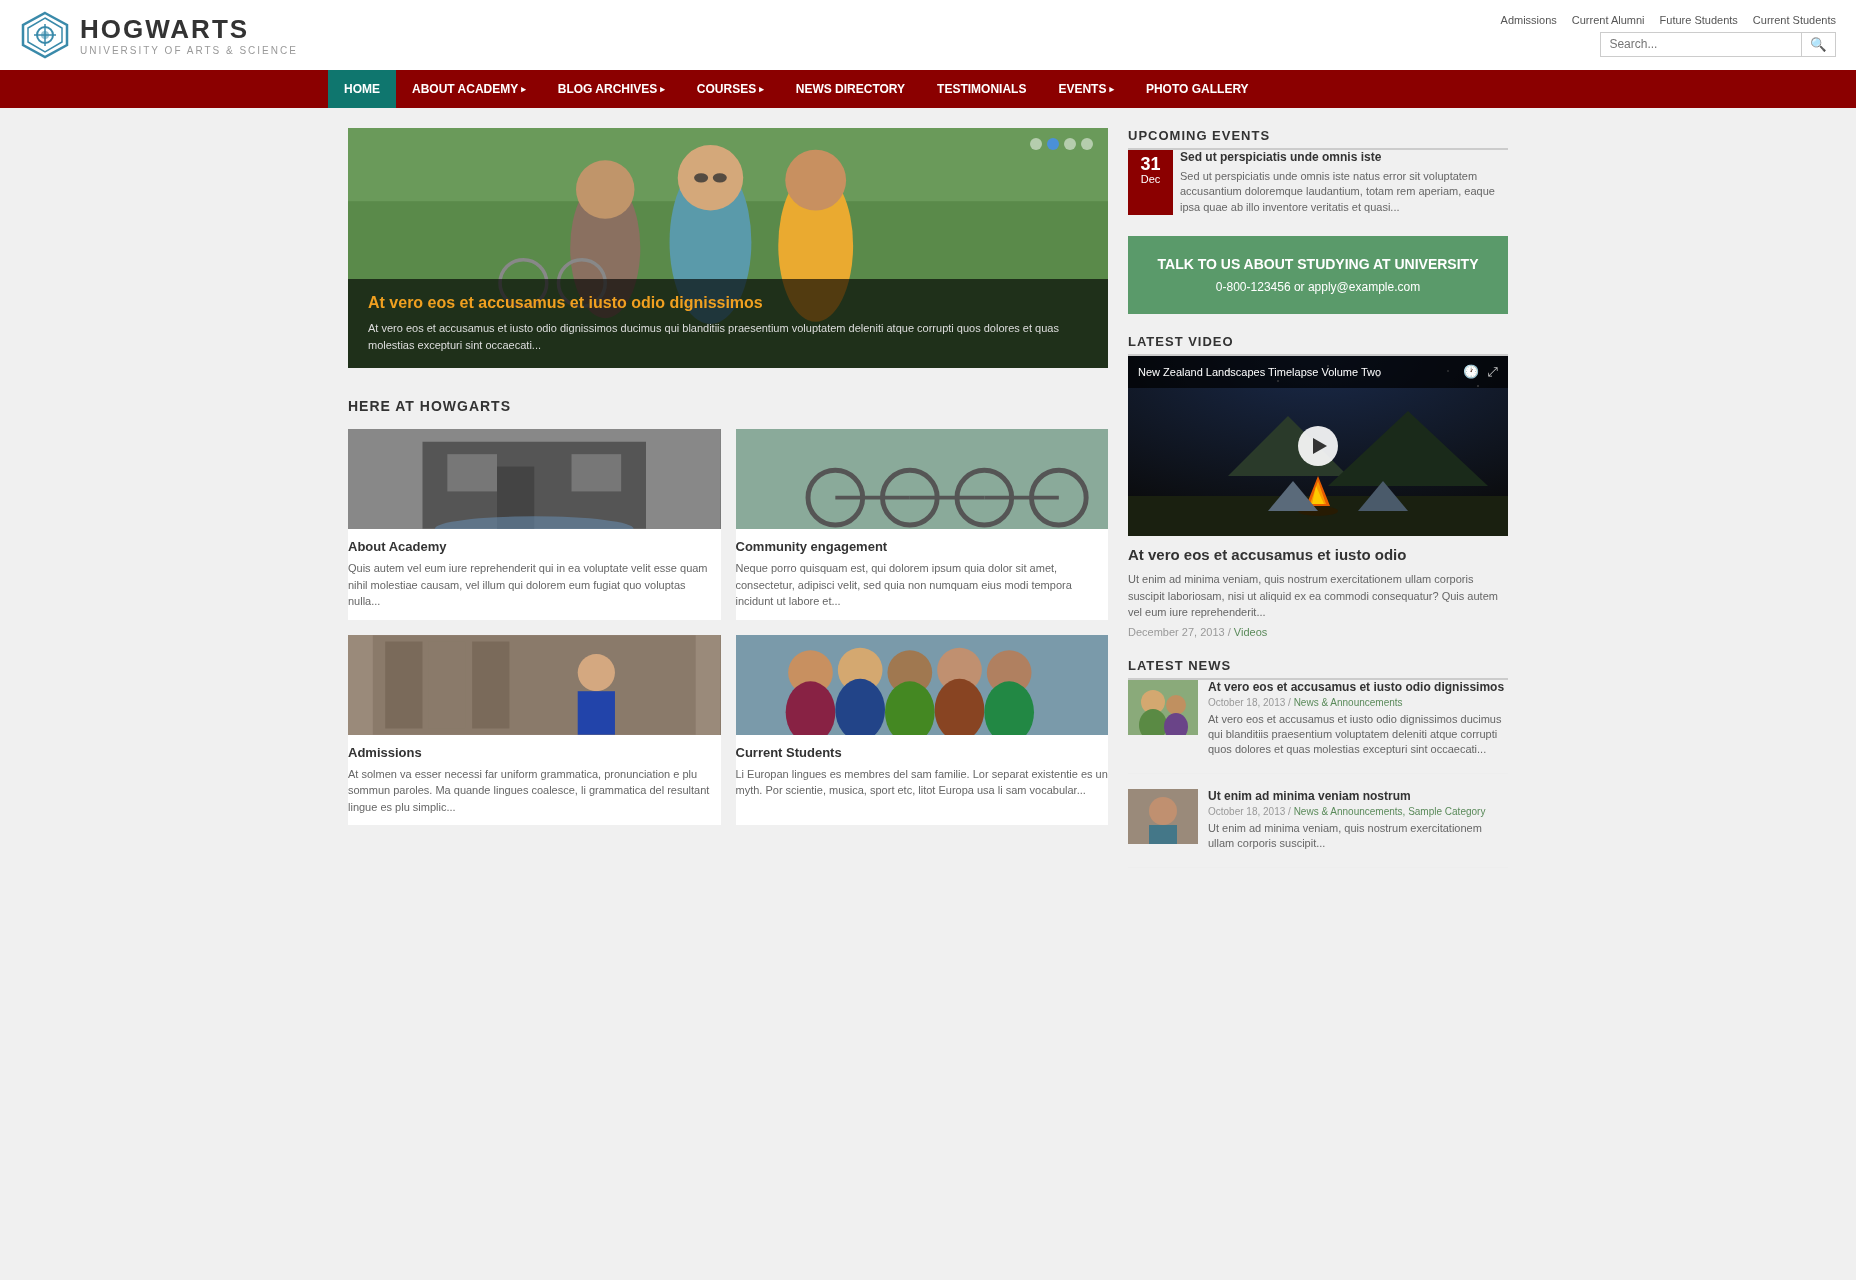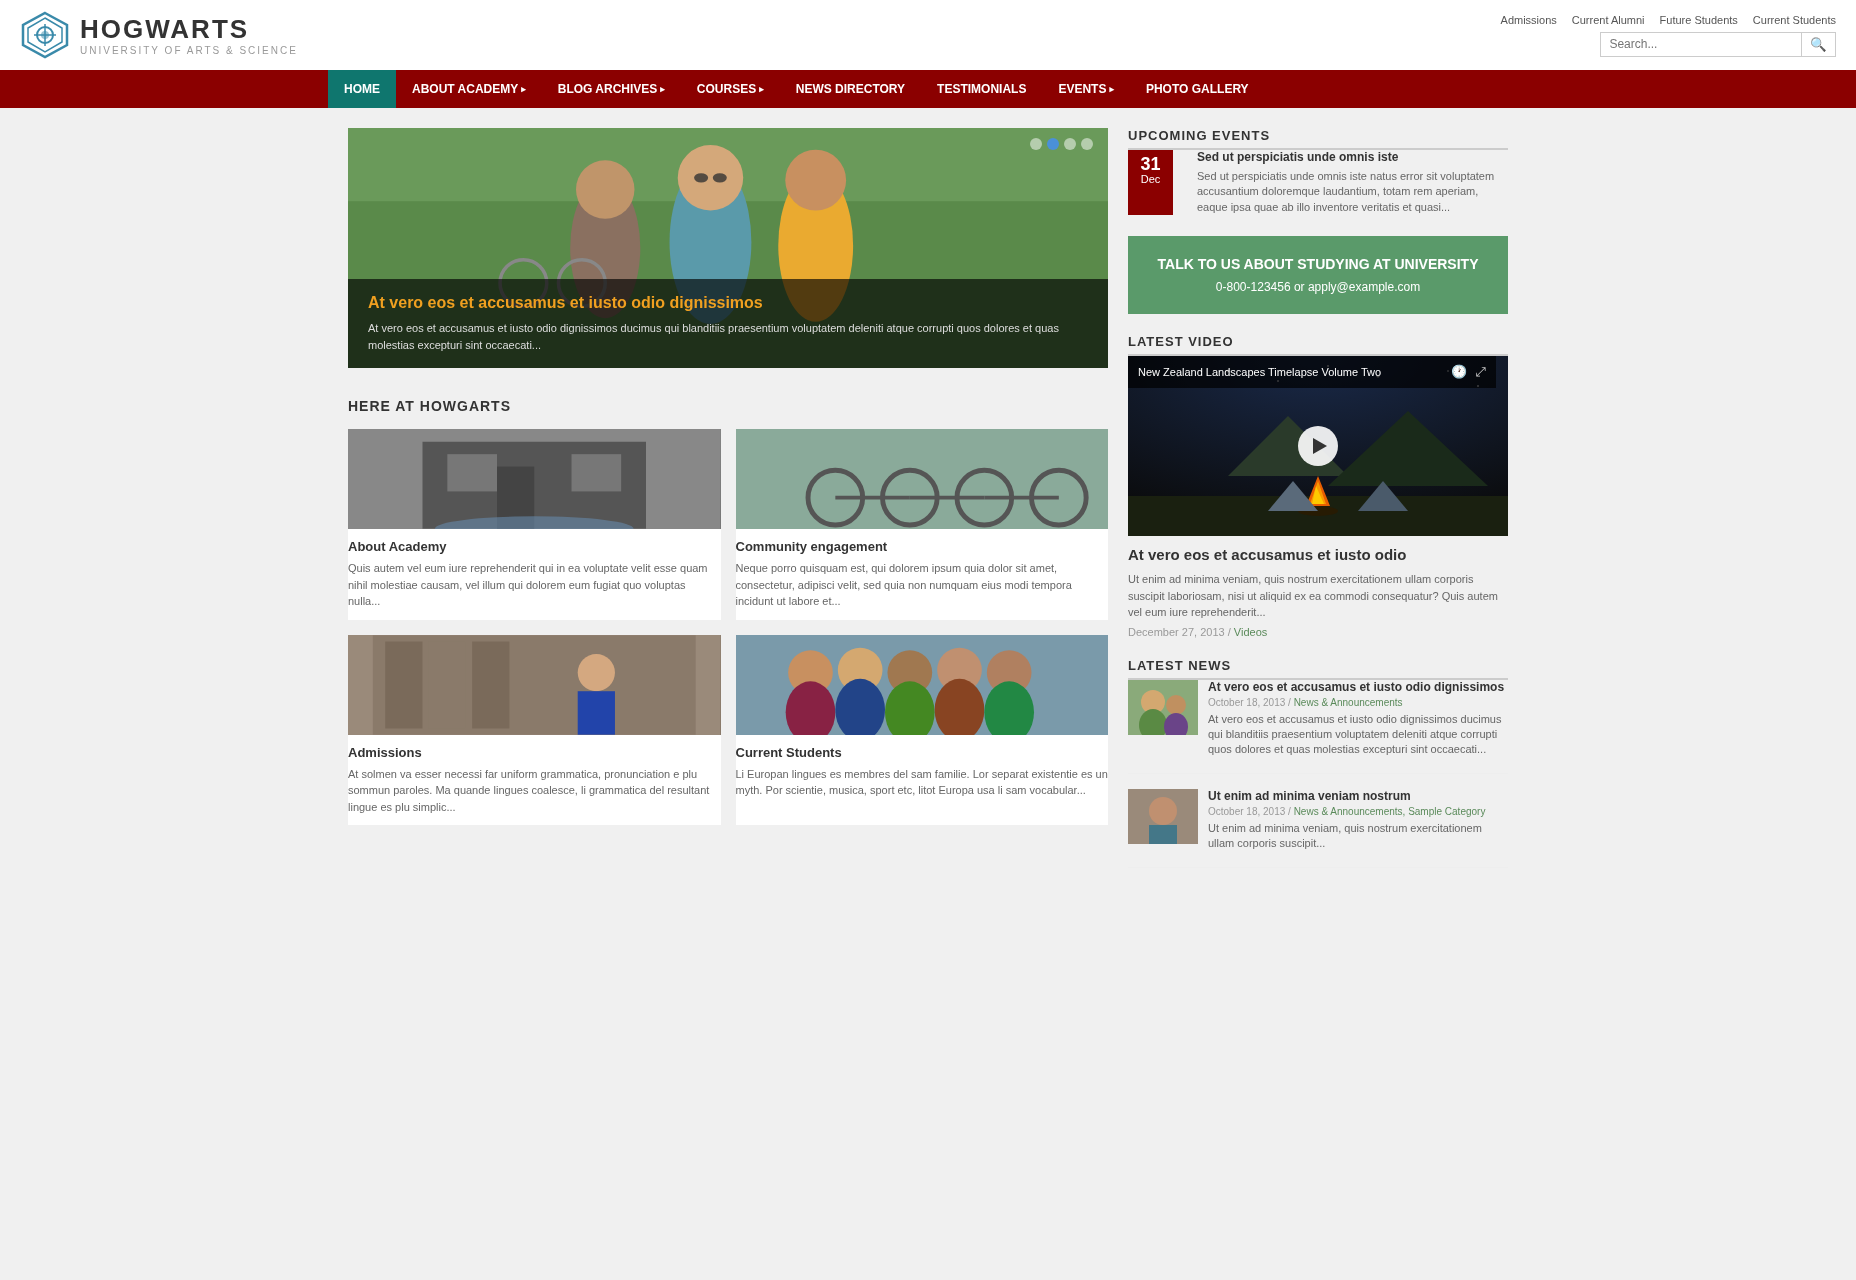--- a/index.html
+++ b/index.html
@@ -46,37 +46,37 @@
     .card-img-placeholder { width: 100%; height: 100px; }
     .card-body { padding: 10px 0; }
     .card-title { font-size: 13px; font-weight: bold; color: #333; margin-bottom: 6px; }
     .card-text { font-size: 11px; color: #666; line-height: 1.5; }
 
     
     .sidebar-section { margin-bottom: 20px; }
     .sidebar-section-title { font-size: 13px; font-weight: bold; color: #333; text-transform: uppercase; letter-spacing: 1px; margin-bottom: 0; border-bottom: 2px solid #ccc; padding-bottom: 5px; }
 
     
-    .event-item { display: flex; gap: 24px; margin-bottom: 21px; }
+    .event-item { display: flex; gap: 7px; margin-bottom: 21px; }
     .event-date { background: #8b0000; color: #fff; text-align: center; padding: 5px 10px; min-width: 45px; }
     .event-date .day { font-size: 18px; font-weight: bold; line-height: 1; }
     .event-date .month { font-size: 11px; }
     .event-info h4 { font-size: 12px; font-weight: bold; color: #333; margin-bottom: 5px; }
     .event-info p { font-size: 11px; color: #666; line-height: 1.4; }
 
     
     .cta-box { background: #5a9a6a; padding: 20px; text-align: center; color: #fff; margin-bottom: 20px; }
     .cta-box h3 { font-size: 14px; font-weight: bold; text-transform: uppercase; margin-bottom: 8px; }
     .cta-box p { font-size: 12px; }
     .cta-box a { color: #fff; }
 
     
     .video-container { background: #222; position: relative; height: 180px; margin-bottom: 10px; overflow: hidden; }
     .video-bg { position: absolute; top: 0; left: 0; right: 0; bottom: 0; background: linear-gradient(180deg, #1a2a3a 0%, #0a0a0a 50%, #2a1a0a 100%); }
-    .video-title-bar { position: absolute; top: 0; left: 0; right: 12px; background: rgba(0,0,0,0.7); padding: 8px 10px; display: flex; justify-content: space-between; align-items: center; }
+    .video-title-bar { position: absolute; top: 0; left: 0; right: 0; background: rgba(0,0,0,0.7); padding: 8px 10px; display: flex; justify-content: space-between; align-items: center; }
     .video-icons { display: flex; gap: 8px; color: #ccc; font-size: 13px; }
     .play-btn { position: absolute; top: 50%; left: 50%; transform: translate(-50%, -50%); width: 40px; height: 40px; border-radius: 50%; background: rgba(255,255,255,0.9); display: flex; align-items: center; justify-content: center; cursor: pointer; }
     .play-btn::after { content: ''; border-left: 14px solid #333; border-top: 8px solid transparent; border-bottom: 8px solid transparent; margin-left: 3px; }
     .video-info h3 { font-size: 15px; font-weight: bold; color: #333; margin-bottom: 8px; }
     .video-info p { font-size: 11px; color: #666; line-height: 1.5; margin-bottom: 5px; }
     .video-meta { font-size: 11px; color: #999; }
     .video-meta a { color: #5a8a5a; }
 
     
     .news-item { display: flex; gap: 10px; margin-bottom: 15px; padding-bottom: 15px; border-bottom: 1px solid #eee; }

